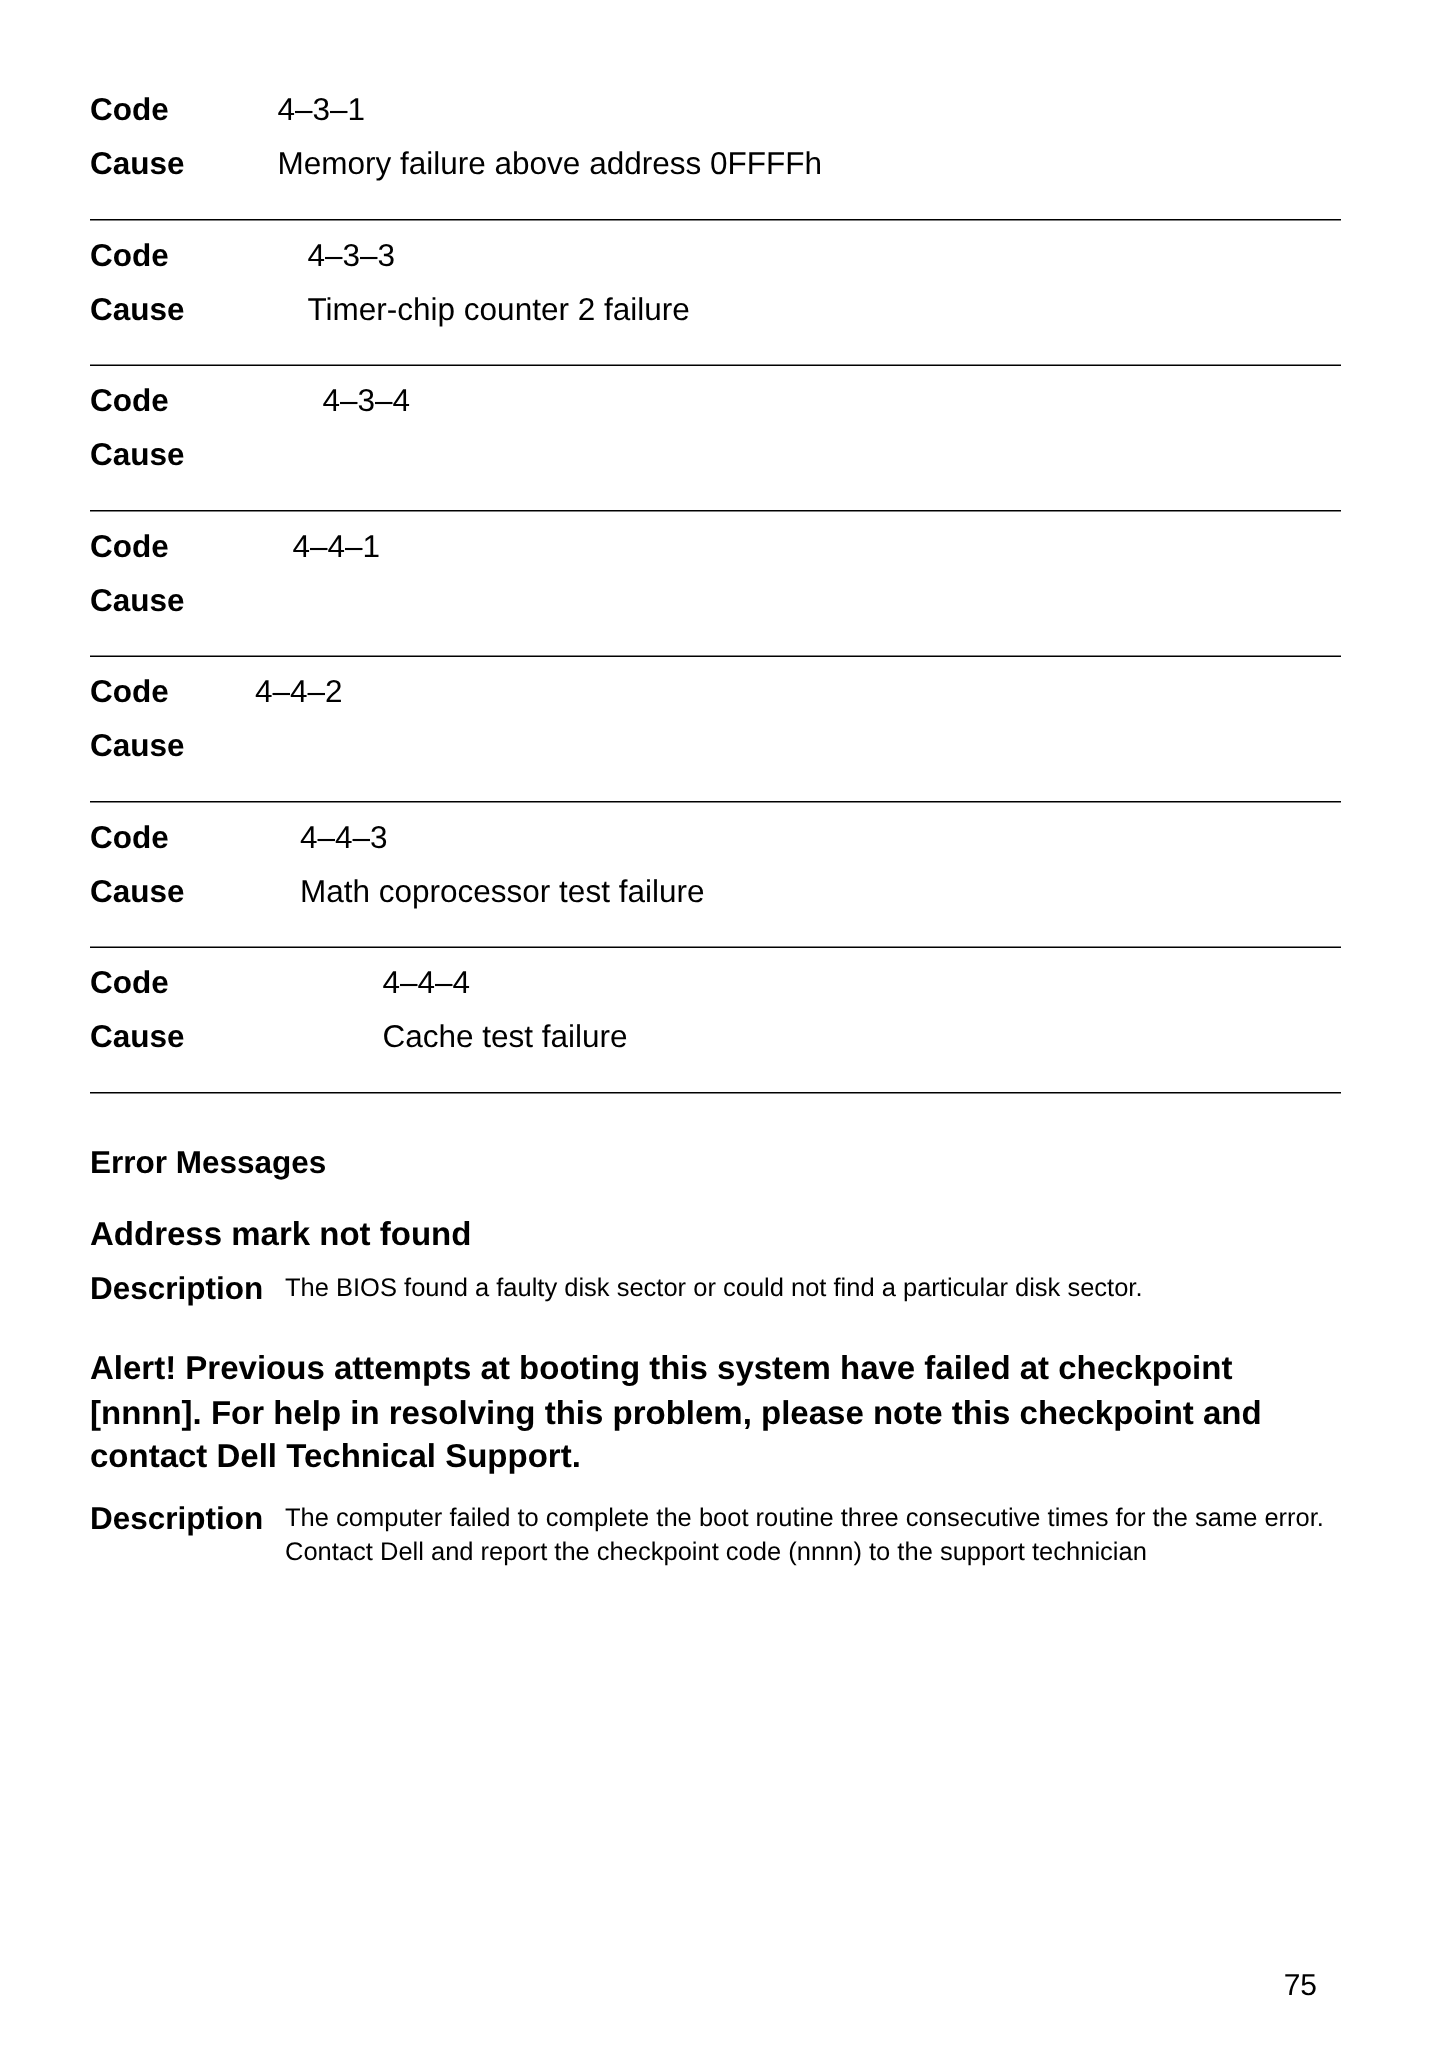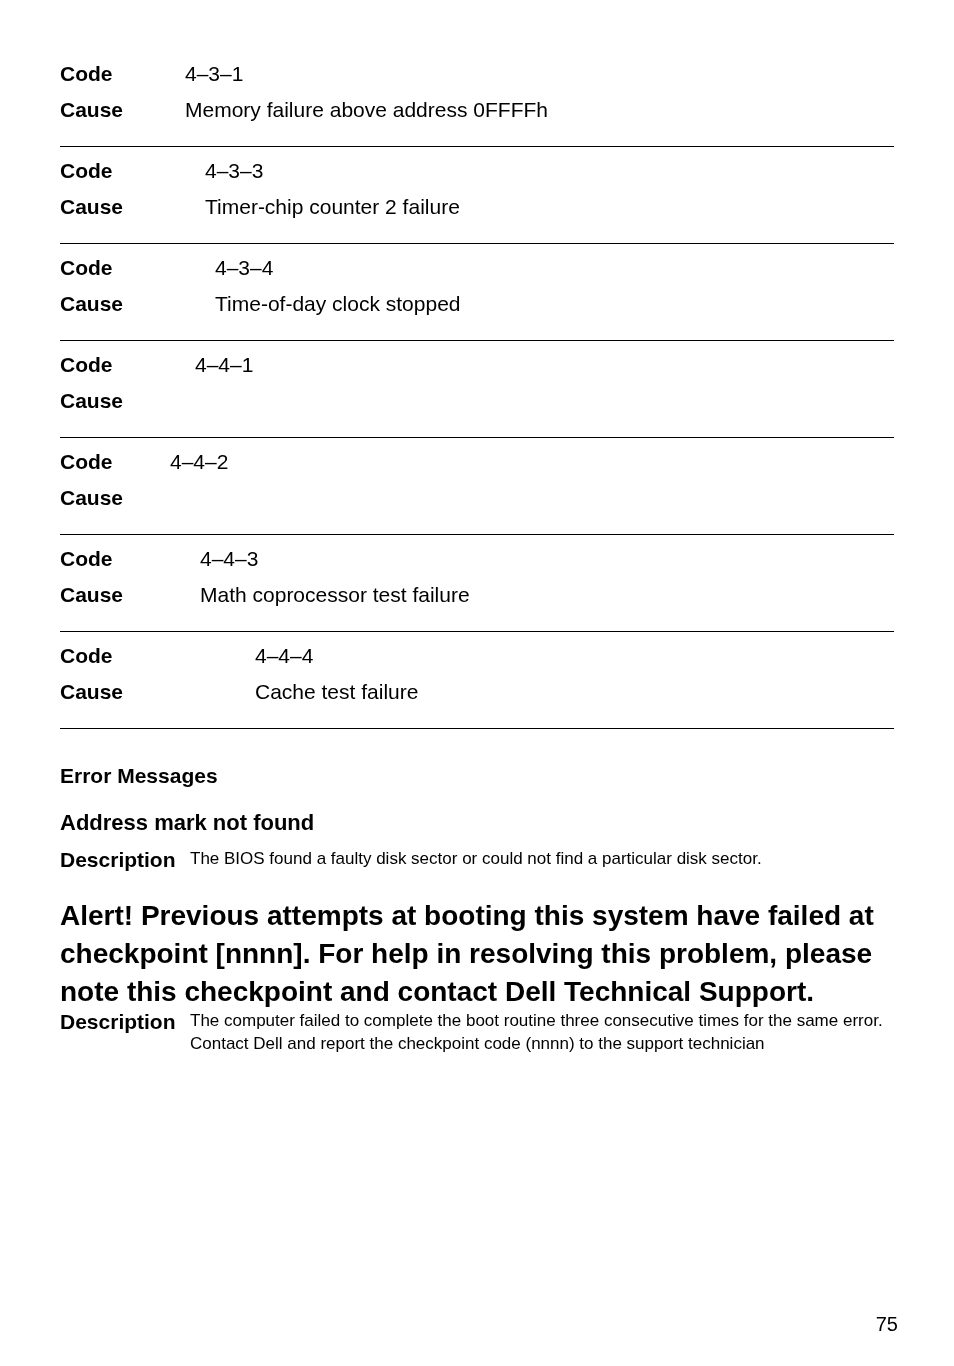--- a/index.html
+++ b/index.html
@@ -60,28 +60,29 @@
       font-size: 21px;
       width: 130px;
       flex-shrink: 0;
     }
     .desc-text {
       font-size: 17px;
       font-weight: normal;
       line-height: 1.35;
     }
     .alert-para {
-      font-size: 28px;
+      font-size: 22px;
       font-weight: bold;
       line-height: 1.35;
+      margin-bottom: 15px;
     }
     .page-number {
       position: absolute;
       bottom: 30px;
-      right: 56px;
+      right: 76px;
       font-size: 20px;
     }
     
     .ind-a { padding-left: 15px; }
     .ind-b { padding-left: 35px; }
     .ind-c { padding-left: 45px; }
     .ind-d { padding-left: 25px; }
     .ind-e { padding-left: 0px; }
     .ind-f { padding-left: 30px; }
     .ind-g { padding-left: 85px; }
@@ -115,21 +116,20 @@
   </div>
   <hr class="section-rule">
 
   <div class="code-block">
     <div class="row">
       <div class="label">Code</div>
       <div class="value ind-c">4–3–4</div>
     </div>
     <div class="row">
       <div class="label">Cause</div>
-      <div class="value ind-c">Time-of-day clock stopped</div>
     </div>
   </div>
   <hr class="section-rule">
 
   <div class="code-block">
     <div class="row">
       <div class="label">Code</div>
       <div class="value ind-d">4–4–1</div>
     </div>
     <div class="row">

